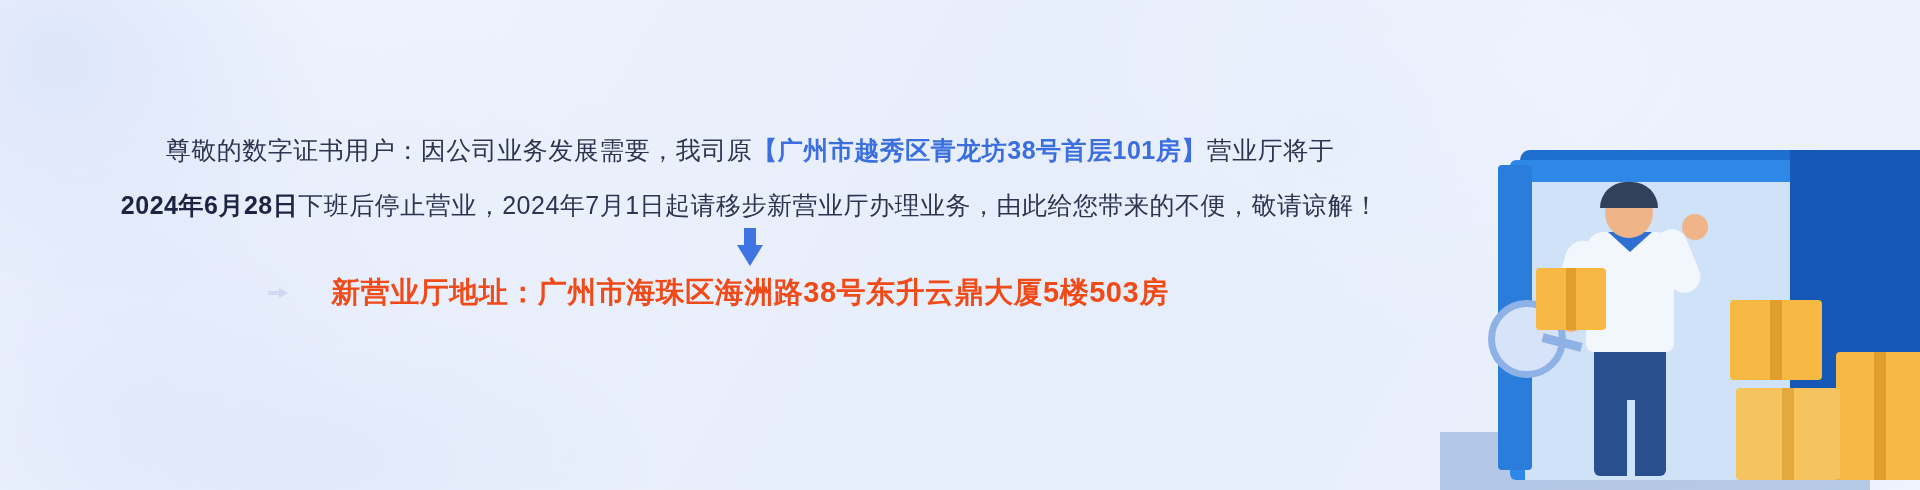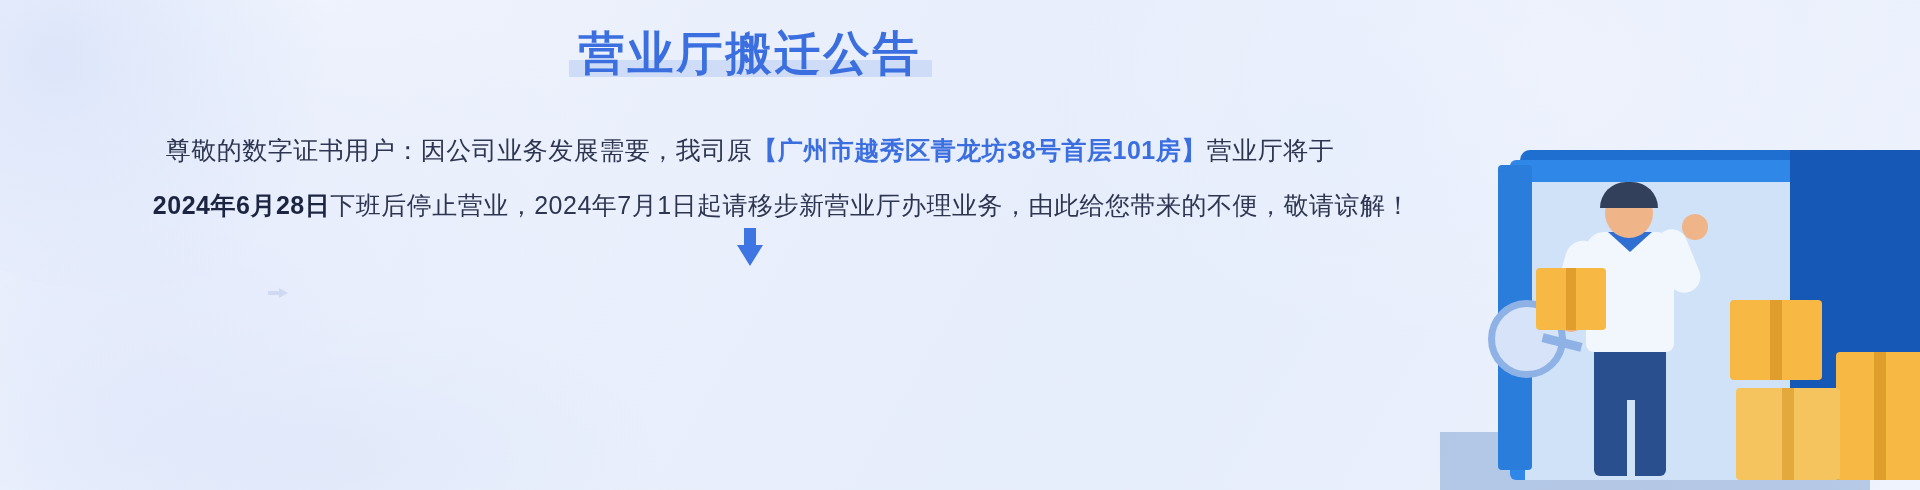--- a/index.html
+++ b/index.html
@@ -42,21 +42,21 @@
     position:absolute;left:-4px;right:-4px;bottom:2px;height:17px;
     background:#cfdcf7;z-index:0;border-radius:1px;
   }
   .title .tx{position:relative;z-index:1;}
 
   .para{
     position:absolute;left:0;width:1500px;text-align:center;
     color:#2e3550;font-size:25px;line-height:1.25;letter-spacing:.5px;
   }
   .line1{top:135px;}
-  .line2{top:190px;padding-left:32px;}
+  .line2{top:190px;}
 
   .blue-strong{color:#3b6fe0;font-weight:bold;}
   .dark-strong{color:#1b2440;font-weight:bold;}
 
   .arrow-wrap{position:absolute;left:0;top:228px;width:1500px;text-align:center;}
   .arrow{display:inline-block;width:26px;height:38px;position:relative;}
   .arrow .stem{position:absolute;left:7px;top:0;width:12px;height:20px;background:#3f74e3;}
   .arrow .head{
     position:absolute;left:0;top:17px;width:0;height:0;
     border-left:13px solid transparent;border-right:13px solid transparent;
@@ -139,46 +139,41 @@
 
 <div id="stage">
 
   <div class="blob blob-a"></div>
   <div class="blob blob-b"></div>
   <div class="blob blob-c"></div>
   <div class="wave"></div>
 
   <div class="content">
 
-    <div class="title-wrap">
-      <div class="title">
-        <span class="hl"></span>
-        <span class="tx">营业厅搬迁公告</span>
-      </div>
-    </div>
 
     <div class="para line1">
       <span>尊敬的数字证书用户：因公司业务发展需要，我司原</span><span class="blue-strong">【广州市越秀区青龙坊38号首层101房】</span><span>营业厅将于</span>
     </div>
 
     <div class="para line2">
       <span class="dark-strong">2024年6月28日</span><span>下班后停止营业，2024年7月1日起请移步新营业厅办理业务，由此给您带来的不便，敬请谅解！</span>
     </div>
 
     <div class="arrow-wrap">
       <span class="arrow">
         <span class="stem"></span><span class="head"></span>
       </span>
     </div>
 
     <div class="mini-arrow">
       <span class="ms"></span>
         <span class="mh"></span>
     </div>
 
+    <div class="addr">新营业厅地址：广州市海珠区海洲路38号东升云鼎大厦5楼503房</div>
 
   </div>
 
   <div class="illus">
     <div class="truck-shadow"></div>
     <div class="truck-body"></div>
     <div class="truck-open"></div>
     <div class="truck-inner"></div>
     <div class="door-panel"></div>
     <div class="truck-dark"></div>

